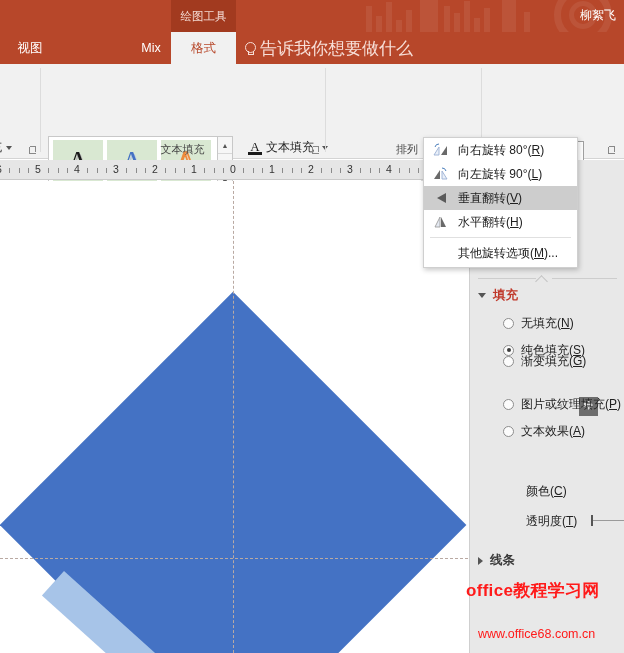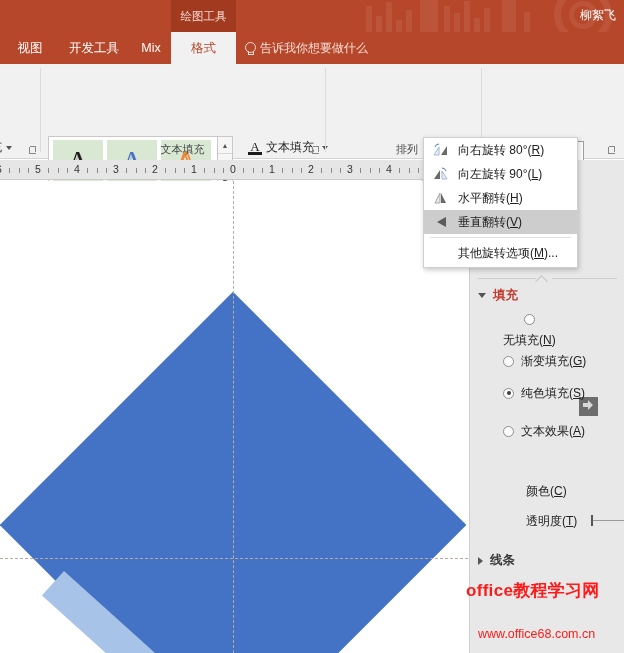--- a/index.html
+++ b/index.html
@@ -39,21 +39,21 @@
     position:absolute; left:0; top:32px; width:624px; height:32px;
     background:#b7472a;
   }
   .tab {
     position:absolute; top:0; height:32px; color:#fff; font-size:12.5px;
     display:flex; align-items:center; justify-content:center; cursor:default;
   }
   .tab.active { background:#f1f1f1; color:#b7472a; }
   .tellme {
     position:absolute; left:244px; top:0; height:32px; color:#f7ded7;
-    display:flex; align-items:center; font-size:12px; gap:5px;
+    display:flex; align-items:center; font-size:17px; gap:5px;
   }
   .bulb { display:inline-block; width:11px; height:13px; position:relative; }
   .bulb:before {
     content:""; position:absolute; left:1px; top:0; width:9px; height:9px;
     border:1.3px solid #f7ded7; border-radius:50%;
   }
   .bulb:after {
     content:""; position:absolute; left:3.5px; bottom:0; width:4px; height:3px;
     border-bottom:1.3px solid #f7ded7; border-left:1.3px solid #f7ded7;
     border-right:1.3px solid #f7ded7;
@@ -279,21 +279,20 @@
     <i style="left:170px;height:20px;"></i>
   </div>
   <div class="tb-ring"></div>
   <div class="tb-ring2"></div>
   <div class="ctx-tab">绘图工具</div>
   <div class="user-name">柳絮飞</div>
 </div>
 
 <div class="tabstrip">
   <div class="tab" style="left:8px;width:44px;">视图</div>
-  <div class="tab" style="left:58px;width:72px;">开发工具</div>
   <div class="tab" style="left:132px;width:38px;">Mix</div>
   <div class="tab active" style="left:171px;width:65px;">格式</div>
   <div class="tellme">
     <span class="bulb"></span>
     <span>告诉我你想要做什么</span>
   </div>
 </div>
 
 <div class="ribbon">
 
@@ -510,31 +509,35 @@
     </svg>
   </div>
   <div class="panel-divider"></div>
   <div class="panel-chev"></div>
 
   <div class="sec-head" style="top:127px;">
     <span class="tri-down"></span>
     <span>填充</span>
   </div>
 
-  <div class="radio-row" style="top:154px;flex-direction:column;">
+  <div class="radio-row" style="top:154px;">
     <span class="radio"></span>
     <span><span>无填充(</span><u>N</u><span>)</span></span>
   </div>
-  <div class="radio-row" style="top:181px;margin-top:43px;">
+  <div class="radio-row" style="top:181px;">
     <span class="radio on"></span>
     <span><span>纯色填充(</span><u>S</u><span>)</span></span>
   </div>
   <div class="radio-row" style="top:192px;justify-content:space-between;">
     <span class="radio"></span>
     <span><span>渐变填充(</span><u>G</u><span>)</span></span>
+  </div>
+  <div class="radio-row" style="top:235px;">
+    <span class="radio"></span>
+    <span><span>图片或纹理填充(</span><u>P</u><span>)</span></span>
   </div>
   <div class="radio-row" style="top:262px;">
     <span class="radio"></span>
     <span><span>文本效果(</span><u>A</u><span>)</span></span>
   </div>
 
   <div class="fld-row" style="top:322px;">
     <span><span>颜色(</span><u>C</u><span>)</span></span>
   </div>
   <div class="fld-row" style="top:352px;">
@@ -568,34 +571,34 @@
   <div class="menu-item">
     <span class="menu-ico">
       <svg width="15" height="14" viewBox="0 0 15 14">
         <polygon points="1,12 7,12 7,3" fill="#6a6a6a"></polygon>
         <polygon points="9,12 14,12 9,4" fill="#eaf0f9" stroke="#9bb0d4" stroke-width=".9"></polygon>
         <path d="M13,4 A4,4 0 0 0 9,1" fill="none" stroke="#4a7ebb" stroke-width="1"></path>
       </svg>
     </span>
     <span><span>向左旋转 90°(</span><u>L</u><span>)</span></span>
   </div>
+  <div class="menu-item hl">
+    <span class="menu-ico">
+      <svg width="15" height="14" viewBox="0 0 15 14">
+        <polygon points="13,2 13,12 4,7" fill="#5a5a5a"></polygon>
+      </svg>
+    </span>
+    <span><span>垂直翻转(</span><u>V</u><span>)</span></span>
+  </div>
   <div class="menu-item">
     <span class="menu-ico">
       <svg width="15" height="14" viewBox="0 0 15 14">
         <polygon points="7,2 2,12 7,12" fill="#e4e9f2" stroke="#9d9d9d" stroke-width=".9"></polygon>
         <polygon points="8,2 13,12 8,12" fill="#6a6a6a"></polygon>
       </svg>
     </span>
     <span><span>水平翻转(</span><u>H</u><span>)</span></span>
   </div>
-  <div class="menu-item hl">
-    <span class="menu-ico">
-      <svg width="15" height="14" viewBox="0 0 15 14">
-        <polygon points="13,2 13,12 4,7" fill="#5a5a5a"></polygon>
-      </svg>
-    </span>
-    <span><span>垂直翻转(</span><u>V</u><span>)</span></span>
-  </div>
   <div class="menu-sep"></div>
   <div class="menu-item">
     <span><span>其他旋转选项(</span><u>M</u><span>)...</span></span>
   </div>
 </div>
 
 </body></html>

